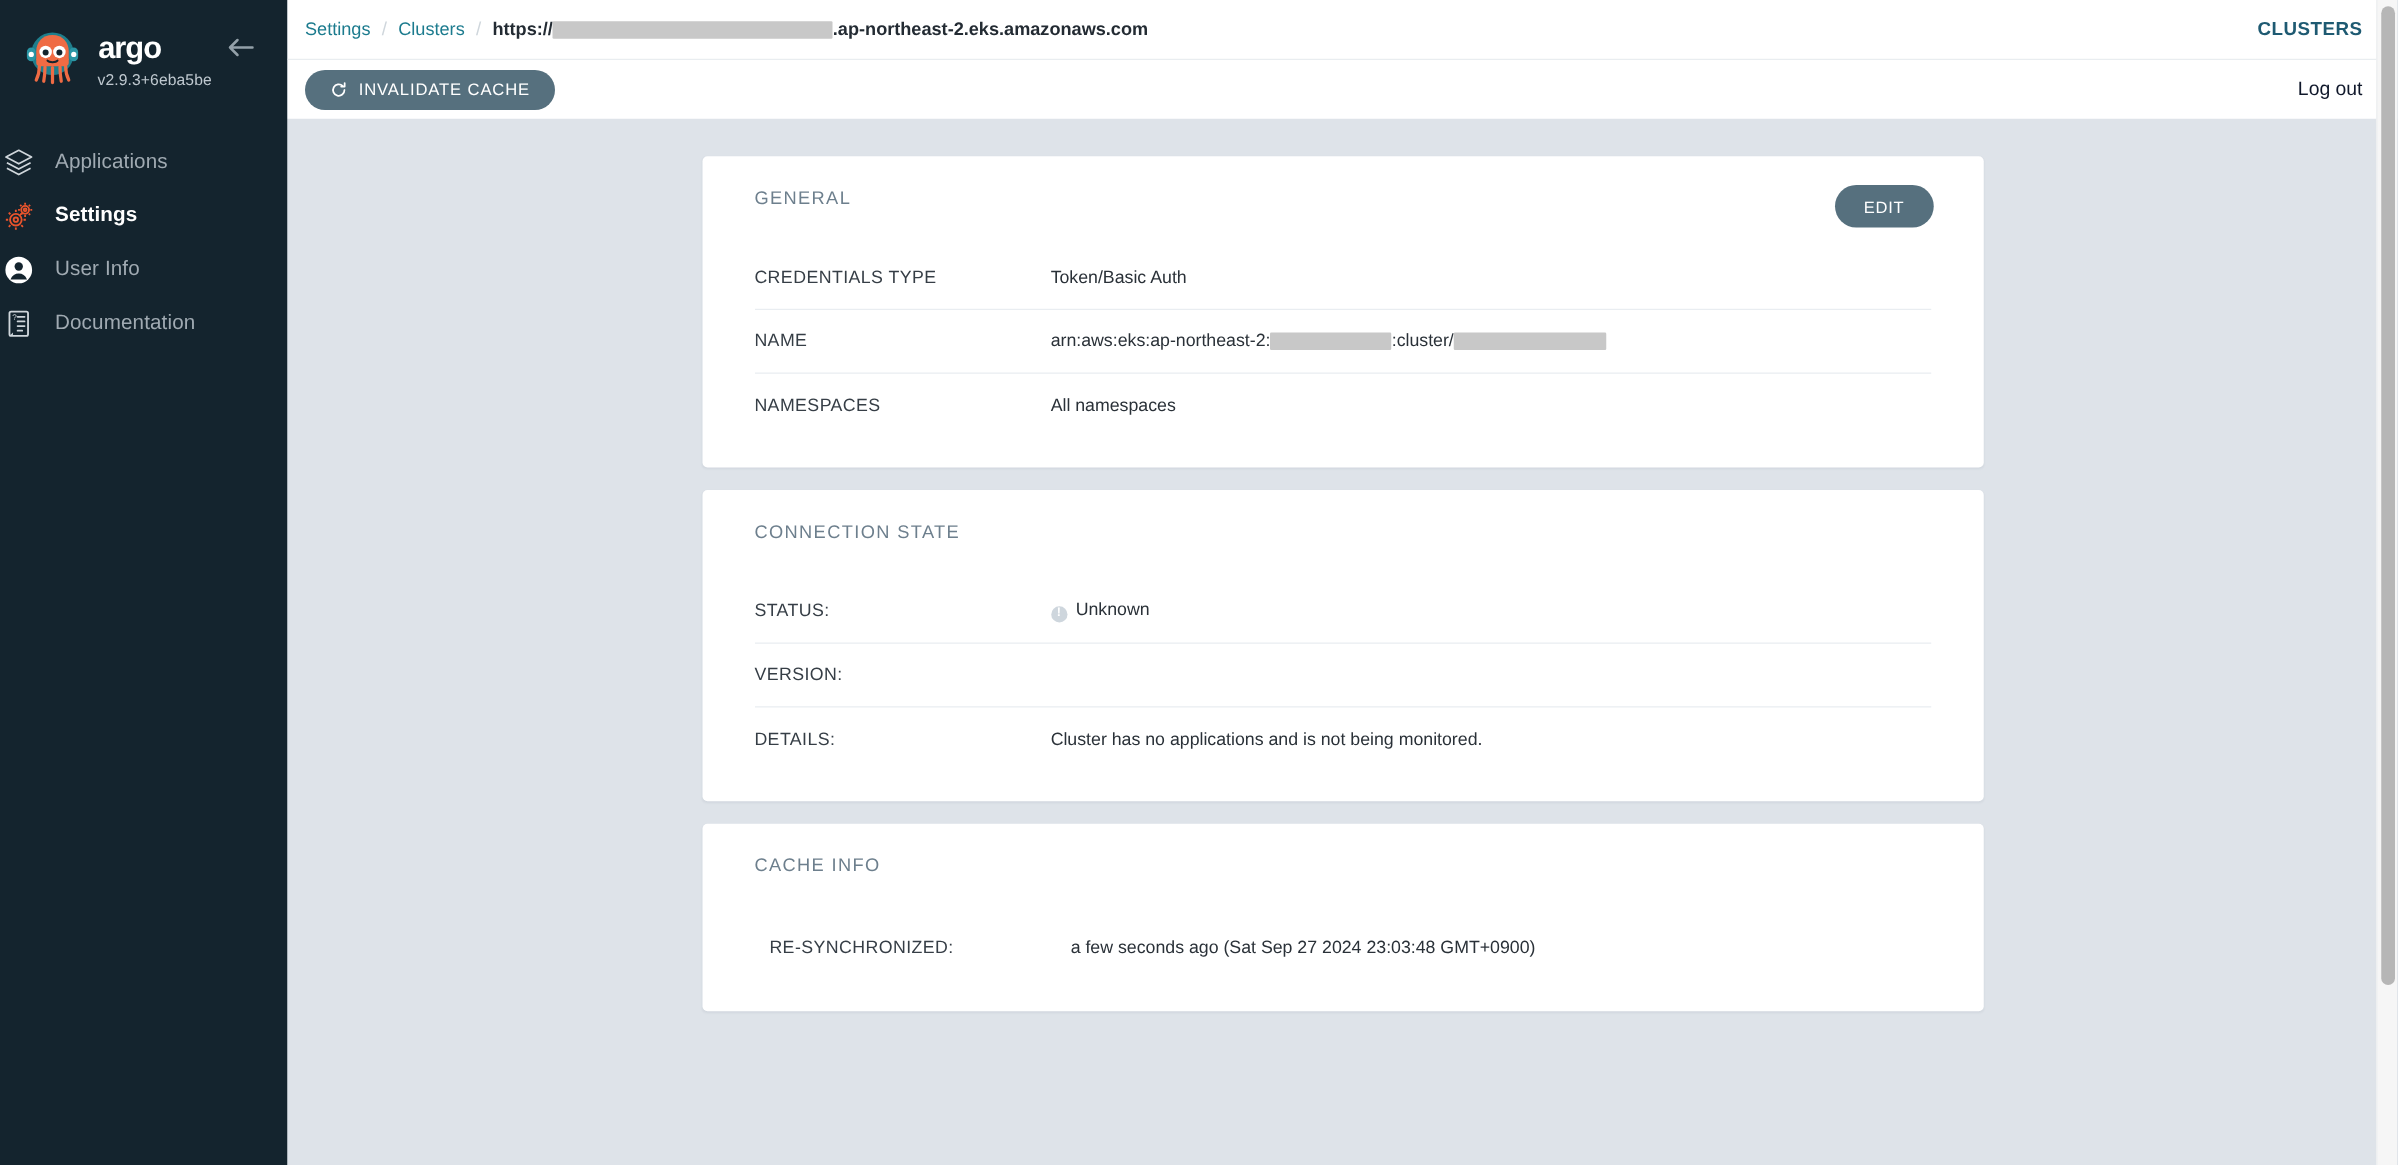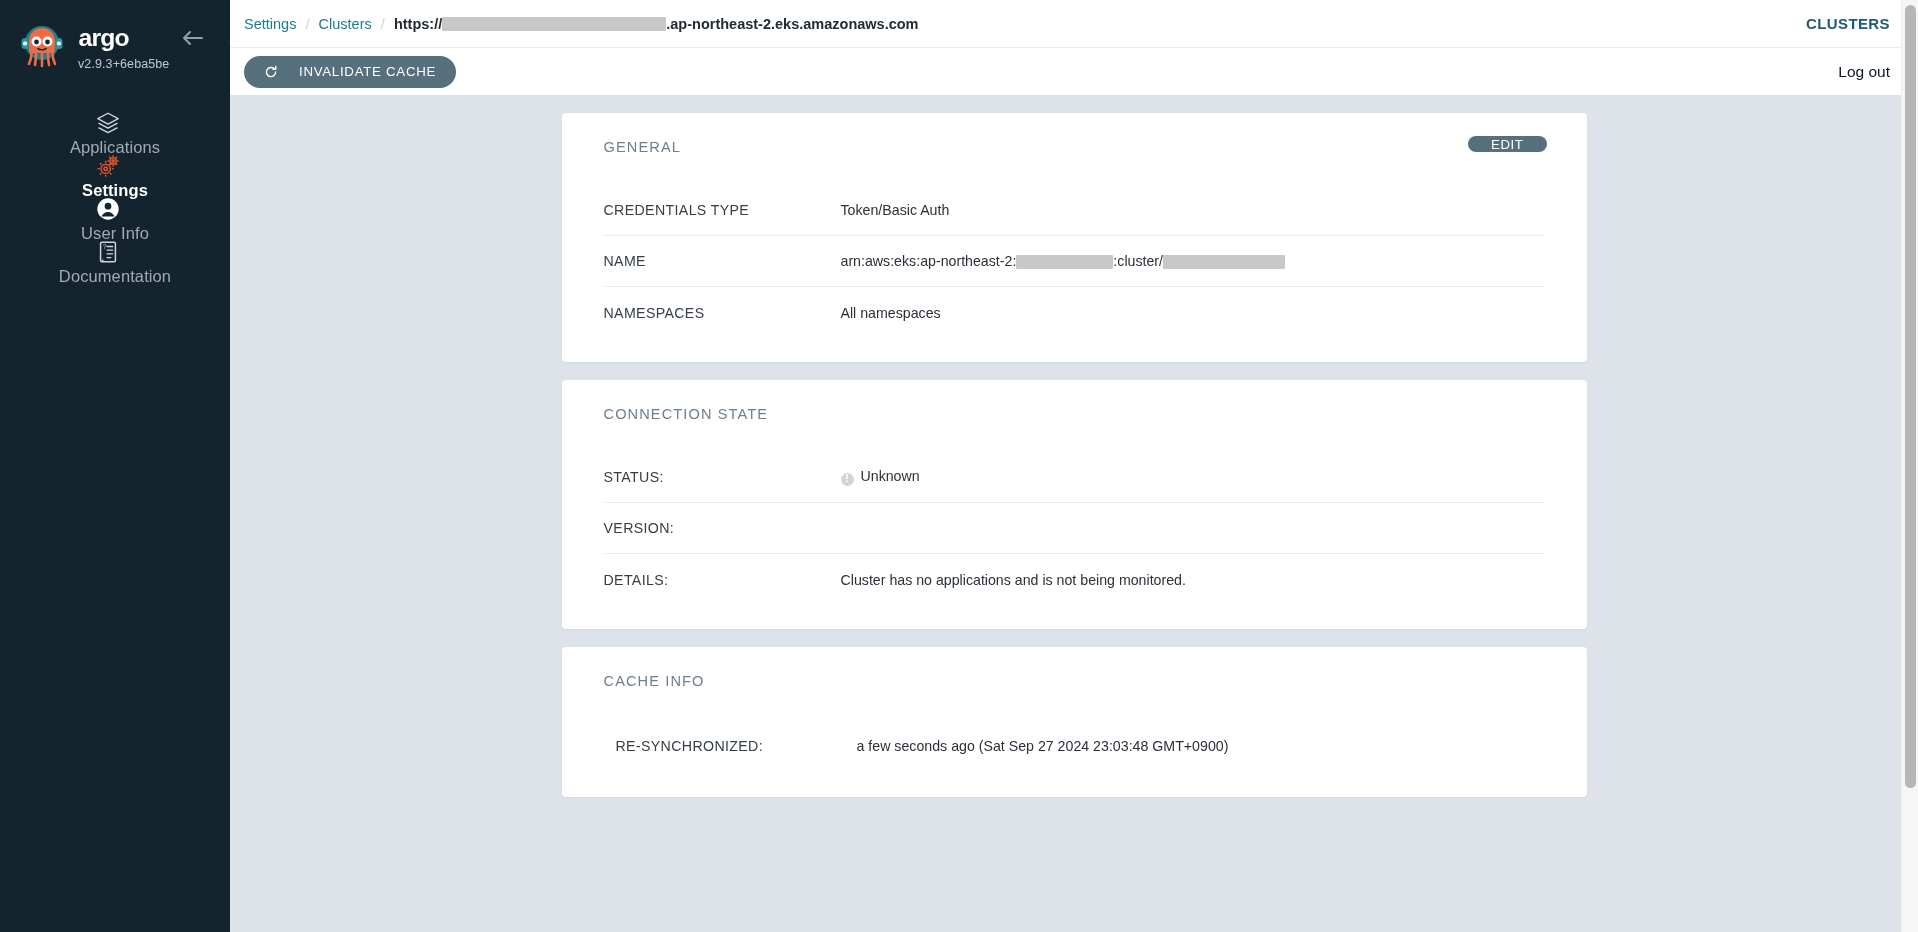--- a/index.html
+++ b/index.html
@@ -46,21 +46,20 @@
     cursor: pointer;
   }
 
   .nav { margin-top: 22px; }
   .nav-item {
     display: flex;
     align-items: center;
     height: 43px;
     cursor: pointer;
     text-decoration: none;
-    flex-direction: column;
   }
   .nav-icon {
     width: 30px; height: 30px;
     flex: 0 0 30px;
     display: flex; align-items: center; justify-content: center;
     margin-right: 14px;
   }
   .nav-label {
     color: #a0aab2;
     font-size: 16.5px;
@@ -114,37 +113,37 @@
     background: #56707e;
     color: #ffffff;
     border: none;
     border-radius: 18px;
     height: 32px;
     padding: 0 20px;
     font-size: 13.3px;
     letter-spacing: .7px;
     display: flex;
     align-items: center;
-    gap: 21px;
+    gap: 9px;
     cursor: pointer;
     font-family: "Liberation Sans", sans-serif;
   }
   .toolbar-spacer { flex: 1 1 auto; }
   .logout {
     color: #0f172a;
     font-size: 15.5px;
     cursor: pointer;
     text-decoration: none;
   }
 
   .content {
     position: absolute;
     top: 95px; left: 0; right: 0; bottom: 0;
     overflow: hidden;
-    padding-top: 18px;
+    padding-top: 30px;
   }
   .panel {
     background: #ffffff;
     border-radius: 4px;
     width: 1025px;
     margin: 0 auto 18px auto;
     padding: 26px 42px 24px 42px;
     position: relative;
     box-shadow: 0 1px 2px rgba(40,60,80,.07);
   }
@@ -154,21 +153,21 @@
     letter-spacing: 1.1px;
     margin-bottom: 30px;
   }
   .edit-btn {
     position: absolute;
     top: 23px; right: 40px;
     background: #56707e;
     color: #ffffff;
     border: none;
     border-radius: 18px;
-    height: 16px;
+    height: 34px;
     padding: 0 23px;
     font-size: 13.2px;
     letter-spacing: .6px;
     cursor: pointer;
     font-family: "Liberation Sans", sans-serif;
   }
 
   .row {
     display: flex;
     align-items: center;

